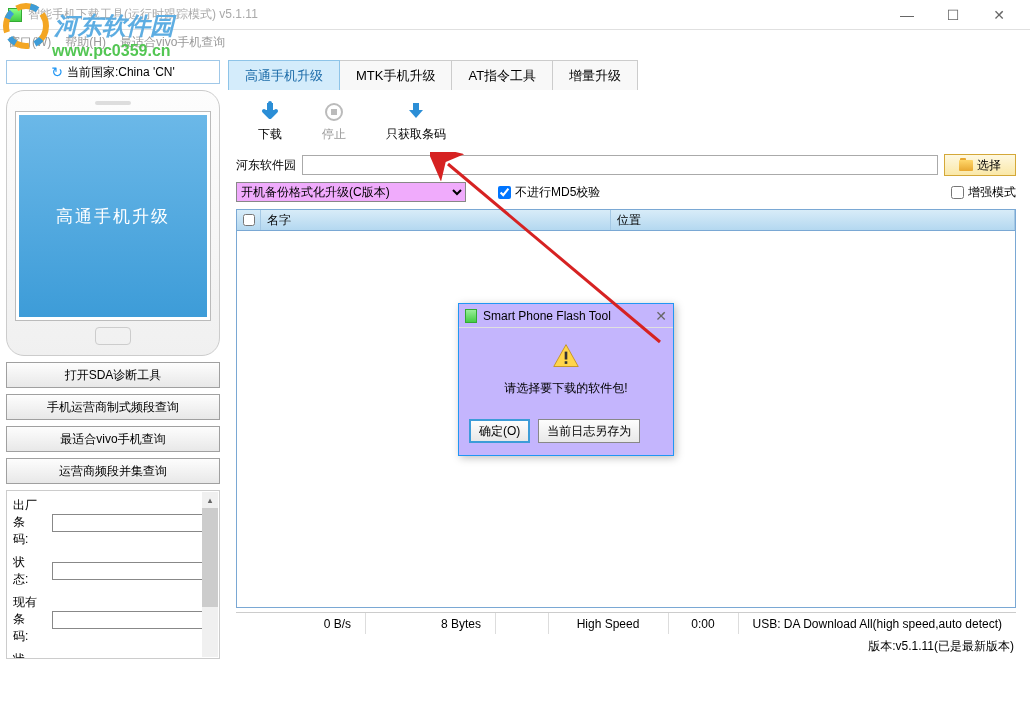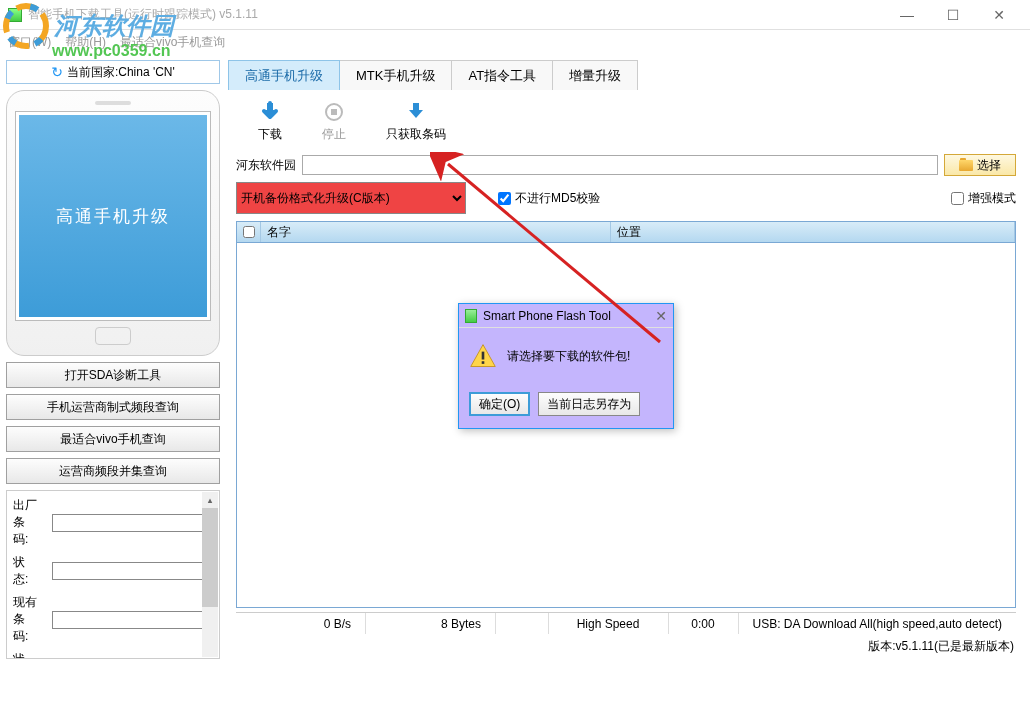--- a/index.html
+++ b/index.html
@@ -48,21 +48,21 @@
 .toolbar { display: flex; gap: 40px; padding: 10px 30px 8px; }
 .tool-item { display: flex; flex-direction: column; align-items: center; gap: 2px; font-size: 12px; cursor: pointer; }
 .tool-icon { width: 24px; height: 24px; display: flex; align-items: center; justify-content: center; }
 
 .form-row { display: flex; align-items: center; gap: 6px; padding: 3px 8px; font-size: 12px; }
 .form-row input[type=text] { flex: 1; border: 1px solid #aaa; height: 20px; padding: 0 4px; }
 .btn-select { width: 72px; height: 22px; border: 1px solid #d4a838; background: linear-gradient(#fef8e0, #fae8a8); font-size: 12px; cursor: pointer; display: flex; align-items: center; justify-content: center; gap: 4px; }
 .folder-icon { width: 14px; height: 11px; background: linear-gradient(#ffd76b, #e8a830); border-radius: 1px; position: relative; }
 .folder-icon::before { content:""; position:absolute; top:-2px; left:1px; width:6px; height:2px; background:#e8a830; border-radius:1px 1px 0 0; }
 
-select { border: 1px solid #888; height: 32px; font-size: 12px; width: 230px; background: #ef4444; }
+select { border: 1px solid #888; height: 20px; font-size: 12px; width: 230px; background: #f0abfc; }
 .checkbox-wrap { display: flex; align-items: center; gap: 4px; font-size: 12px; }
 .checkbox-wrap input { width: 13px; height: 13px; }
 
 .table-head { display: flex; border: 1px solid #7aa8d4; background: linear-gradient(#d8ecf8, #b4d8f0); height: 22px; font-size: 12px; margin: 4px 8px 0; }
 .th { border-right: 1px solid #a4c8e4; padding: 2px 6px; display: flex; align-items: center; gap: 4px; }
 .th input { width: 12px; height: 12px; }
 .table-body { border: 1px solid #7aa8d4; border-top: none; margin: 0 8px; flex: 1; background: #fff; min-height: 320px; position: relative; }
 
 .statusbar { border-top: 1px solid #ccc; display: flex; font-family: "Courier New", monospace; font-size: 12px; height: 22px; align-items: center; margin: 4px 8px 0; }
 .status-cell { padding: 0 14px; border-right: 1px solid #ddd; height: 100%; display: flex; align-items: center; }
@@ -72,21 +72,21 @@
 .status-cell.hs { width: 120px; justify-content: center; }
 .status-cell.time { width: 70px; justify-content: center; }
 .status-cell:last-child { border-right: none; }
 
 .version-row { text-align: right; font-size: 12px; padding: 4px 10px; }
 
 .dialog { position: absolute; left: 458px; top: 303px; width: 216px; background: #c4b5fd; border: 1px solid #2196f3; box-shadow: 2px 2px 8px rgba(0,0,0,0.25); z-index: 5; }
 .dialog-title { height: 24px; display: flex; align-items: center; padding: 0 6px; font-size: 12px; gap: 6px; border-bottom: 1px solid #e0e0e0; }
 .dialog-title .ico { width: 12px; height: 14px; background: linear-gradient(#9e9, #4c4); border: 1px solid #3a3; }
 .dialog-title .x { margin-left: auto; cursor: pointer; color: #666; font-size: 14px; }
-.dialog-body { padding: 14px 10px; display: flex; align-items: center; gap: 10px; font-size: 12px; }
+.dialog-body { padding: 14px 10px; display: flex; align-items: center; gap: 10px; font-size: 12px; flex-direction: column; }
 .dialog-warn { width: 28px; height: 28px; }
 .dialog-btns { display: flex; gap: 8px; padding: 8px 10px 12px; }
 .dialog-btn { height: 24px; border: 1px solid #888; background: linear-gradient(#fdfdfd, #e8e8e8); font-size: 12px; cursor: pointer; padding: 0 8px; }
 .dialog-btn.primary { border: 2px solid #3d9cd8; }
 
 .arrow-svg { position: absolute; left: 430px; top: 152px; z-index: 6; pointer-events: none; }
 </style>
 </head>
 <body>
 

